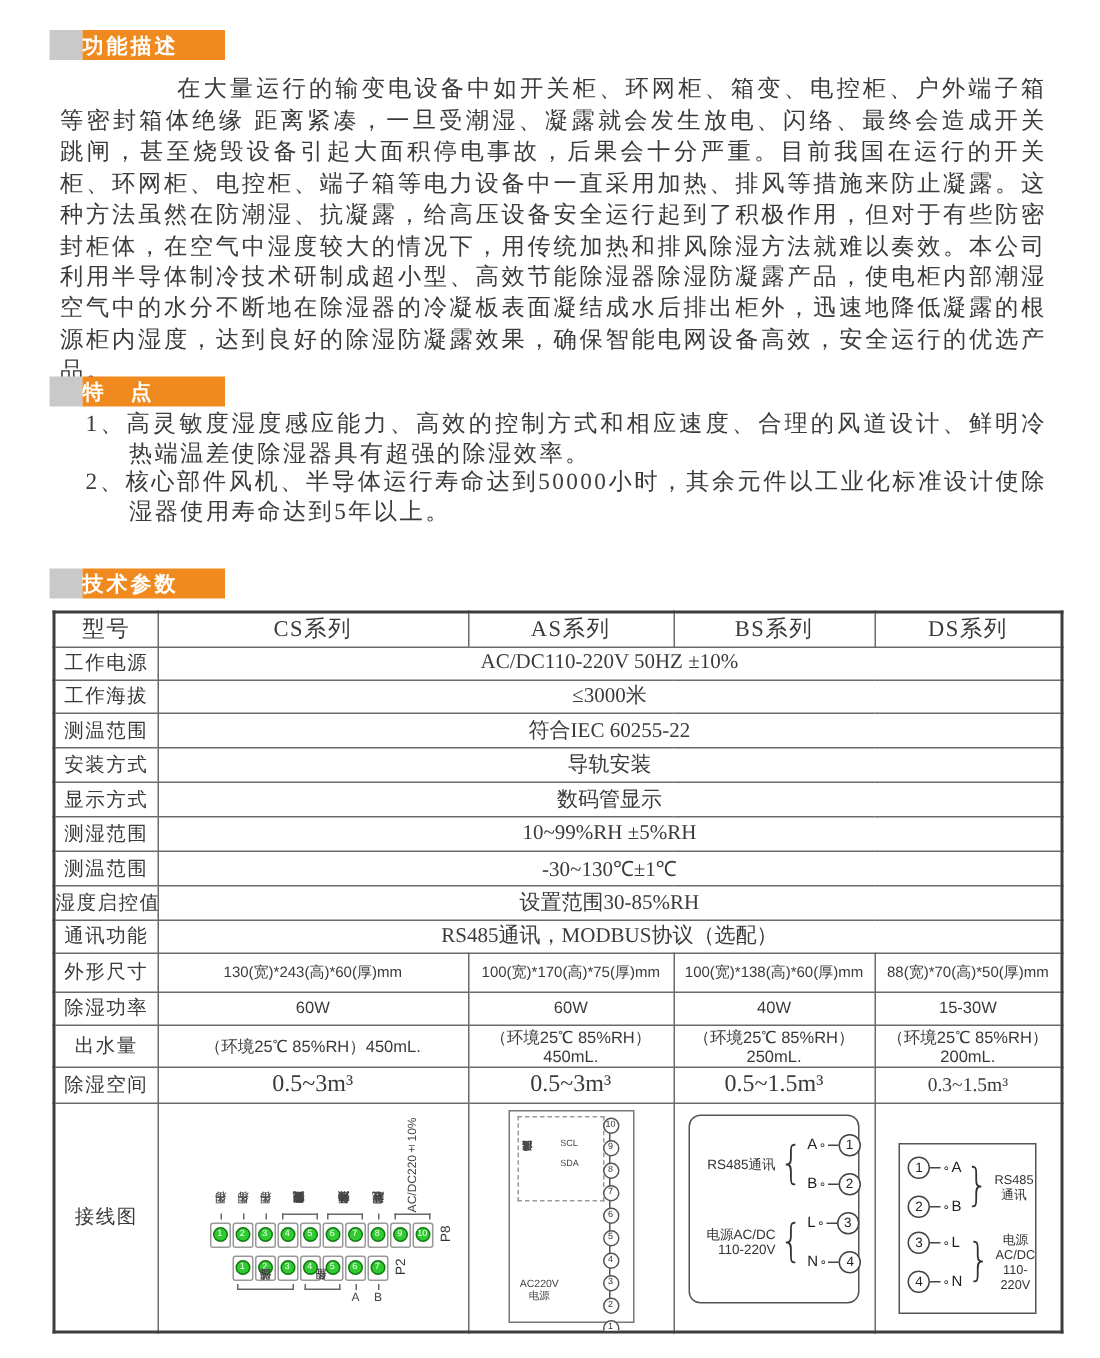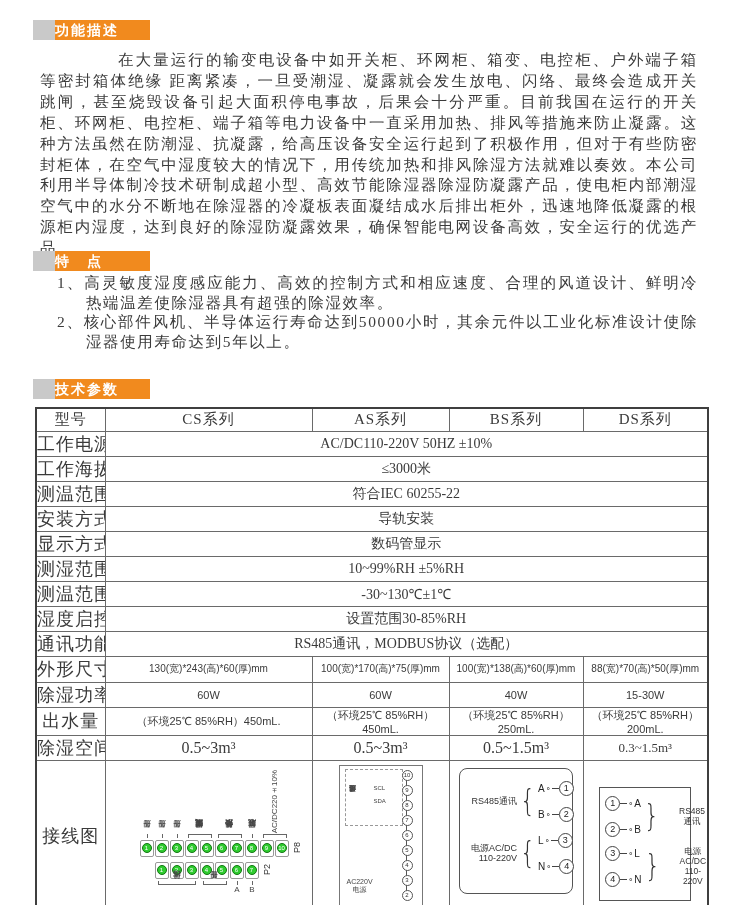--- a/index.html
+++ b/index.html
@@ -18,21 +18,21 @@
         line-height:20.9px;letter-spacing:1.8px;text-align:justify;text-indent:78px;}
 
   .features{position:absolute;left:57px;top:273px;width:641px;font-size:15.5px;
             line-height:19.5px;letter-spacing:1.6px;text-align:justify;}
   .feat-item{padding-left:29px;text-indent:-29px;}
 
   
   table.spec{position:absolute;left:35px;top:407px;width:672px;border-collapse:collapse;
              table-layout:fixed;border:2px solid #3f3f3f;font-size:14px;color:#3a3a3a;}
   table.spec td{border:1px solid #6a6a6a;text-align:center;padding:0;overflow:hidden;}
-  td.lbl{font-size:18px;letter-spacing:1px;white-space:nowrap;}
+  td.lbl{font-size:13px;letter-spacing:1px;white-space:nowrap;}
   tr.h22{height:22px;} tr.h23{height:23px;} tr.h24{height:24px;}
   tr.h26{height:26px;} tr.h151{height:151px;}
   td.hd{font-size:15px;letter-spacing:1px;}
   td.f10{font-size:10px;letter-spacing:0;font-family:"Liberation Sans",sans-serif;}
   td.f11{font-size:11px;letter-spacing:0;font-family:Liberation Sans, sans-serif;margin-top:11px;}
   td.f12{font-size:16px;letter-spacing:0;margin-left:44px;}
   td.f13{font-size:13px;letter-spacing:0;margin-left:36px;}
   td.wcell{vertical-align:top;}
 
   
@@ -88,21 +88,21 @@
   .oc{font-size:8px;margin:0 1px;color:#222;}
   .wire{display:inline-block;width:7px;height:1px;background:#444;}
   .cnum{display:inline-block;width:13px;height:13px;border:1px solid #444;border-radius:50%;
         font-size:9px;line-height:13px;text-align:center;background:#fff;color:#222;}
 
   
   .dsd{position:relative;width:90px;height:112px;margin:26px auto 0;border:1px solid #555;
        background:#fff;font-family:"Liberation Sans",sans-serif;}
   .dg{position:absolute;left:5px;display:flex;align-items:center;}
   .dg1{top:8px;} .dg2{top:58px;}
-  .dlab{font-size:8.5px;line-height:10px;color:#333;margin-left:17px;}
+  .dlab{font-size:8.5px;line-height:10px;color:#333;margin-left:1px;}
 </style>
 </head>
 <body>
 
 <div class="page">
 
   <div class="sec" id="sec-function">
     <div class="gblock"></div>
     <div class="obar">功能描述</div>
   </div>

